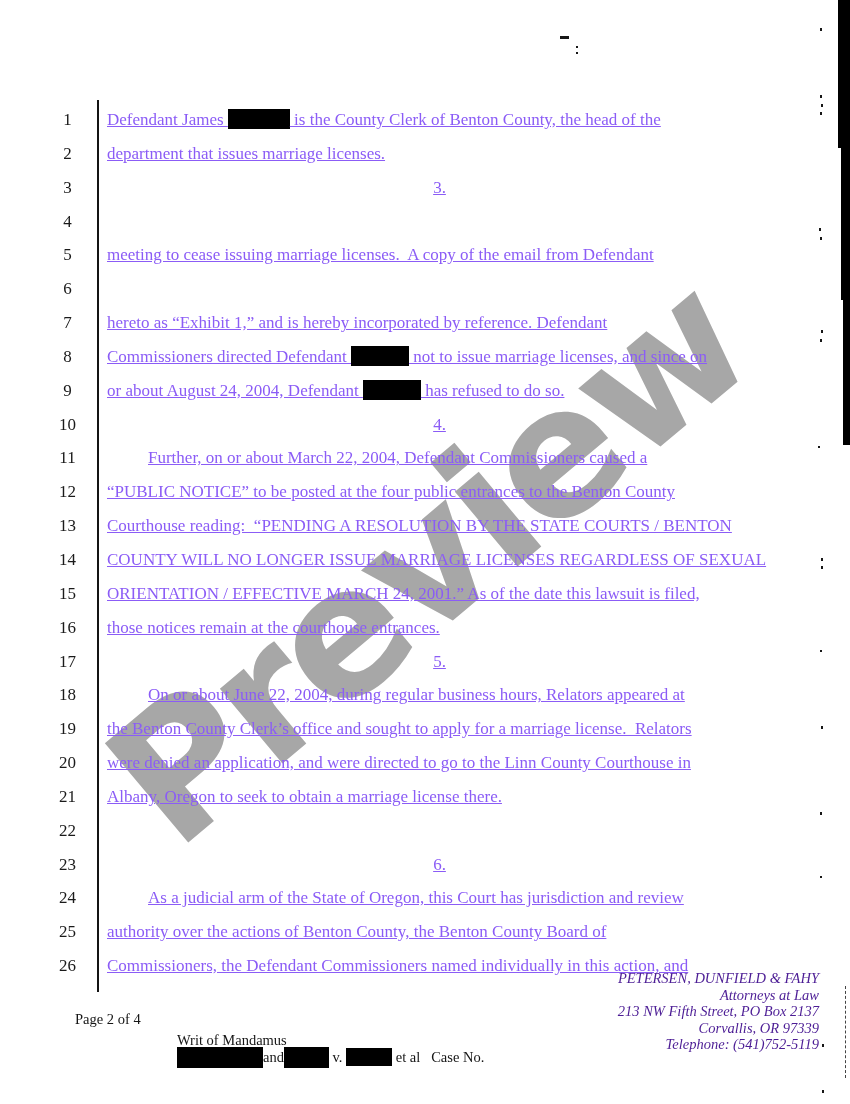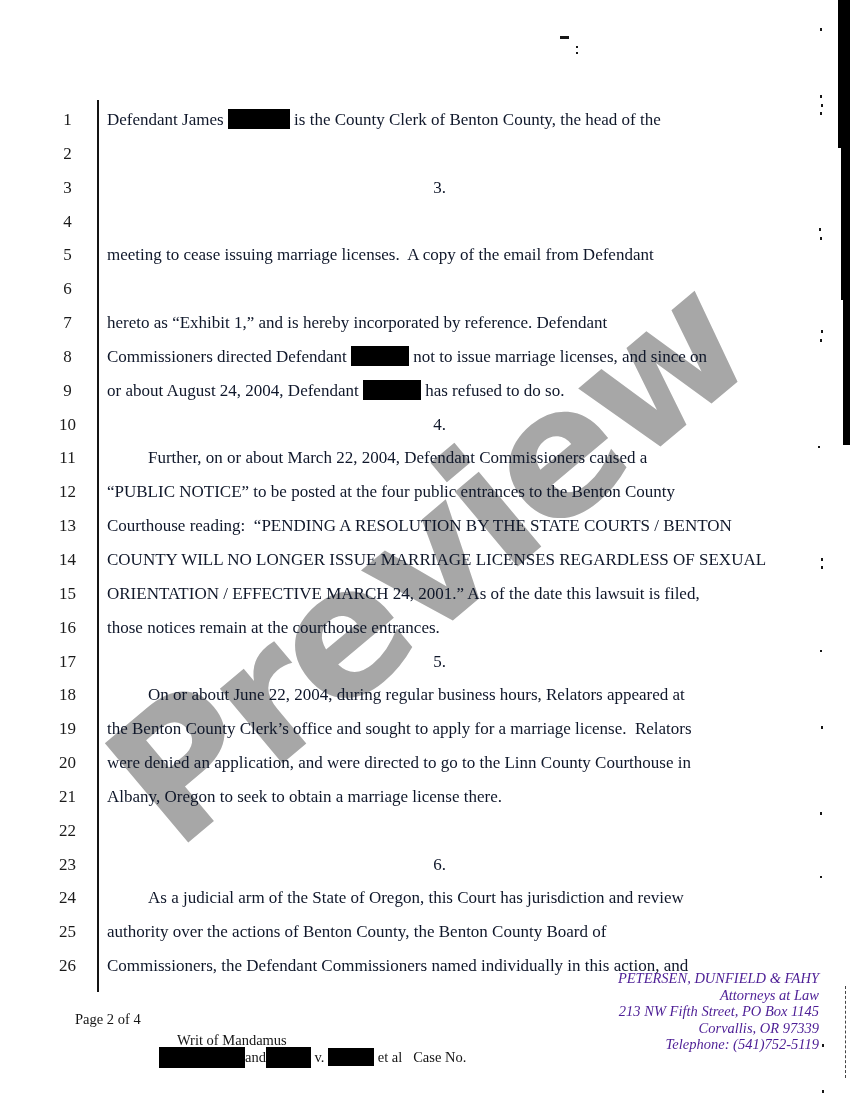--- a/index.html
+++ b/index.html
@@ -30,39 +30,39 @@
 
   
   .pleading { position: absolute; left: 0; top: 103px; width: 850px; z-index: 2; }
   .line { position: relative; height: 33.85px; line-height: 33.85px; font-size: 17px; }
   .line .num {
     position: absolute; left: 40px; width: 55px;
     text-align: center; color: #1a1a1a;
   }
   .line .txt {
     position: absolute; left: 107px; width: 680px;
-    white-space: pre; color: #0f172a;
+    white-space: pre; color: #8b5cf6; text-decoration: underline;
   }
   .line .txt.center { text-align: center; width: 665px; }
   .indent-sp { display: inline-block; width: 41px; }
   .redact {
     display: inline-block; background: #000;
     height: 20px; vertical-align: -4px;
   }
 
   .vrule {
     position: absolute; left: 97px; top: 100px;
     width: 2px; height: 892px; background: #141414; z-index: 2;
   }
 
   
   .footer { position: absolute; left: 0; top: 0; width: 850px; height: 1104px; z-index: 2; }
   .page-label { position: absolute; left: 75px; top: 987px; font-size: 14.5px; color: #151515; margin-top: 24px; }
   .doc-title  { position: absolute; left: 177px; top: 1032px; font-size: 14.5px; color: #151515; }
-  .caption    { position: absolute; left: 159px; top: 1046px; font-size: 14.5px; height: 22px;
+  .caption    { position: absolute; left: 177px; top: 1046px; font-size: 14.5px; height: 22px;
                 line-height: 22px; white-space: pre; color: #151515; }
   .caption .redact { height: 18px; vertical-align: -4px; }
   .caption .redact.tall { height: 21px; vertical-align: -6px; }
   .firm-block {
     position: absolute; right: 31px; top: 970px;
     text-align: right; font-style: italic;
     font-size: 14.5px; line-height: 16.6px; color: #4c1d95;
     white-space: pre;
   }
 
@@ -81,20 +81,21 @@
 
 <div class="vrule"></div>
 
 <div class="pleading" id="pleading-body">
     <div class="line">
       <span class="num">1</span>
       <span class="txt"><span>Defendant James </span><span class="redact" style="width: 62px;"></span><span> is the County Clerk of Benton County, the head of the</span></span>
     </div>
     <div class="line">
       <span class="num">2</span>
+      <span class="txt"><span>department that issues marriage licenses.</span></span>
     </div>
     <div class="line">
       <span class="num">3</span>
       <span class="txt center"><span>3.</span></span>
     </div>
     <div class="line">
       <span class="num">4</span>
     </div>
     <div class="line">
       <span class="num">5</span>
@@ -181,21 +182,21 @@
     <div class="line">
       <span class="num">26</span>
       <span class="txt"><span>Commissioners, the Defendant Commissioners named individually in this action, and</span></span>
     </div>
   </div>
 
 <div class="footer">
   <div class="page-label">Page 2 of 4</div>
   <div class="doc-title">Writ of Mandamus</div>
   <div class="caption" id="case-caption"><span class="redact tall" style="width: 86px;"></span><span>and</span><span class="redact tall" style="width: 45px;"></span><span> v. </span><span class="redact" style="width: 46px;"></span><span> et al   Case No.</span></div>
-  <div class="firm-block" id="firm-block"><div>PETERSEN, DUNFIELD &amp; FAHY</div><div>Attorneys at Law</div><div>213 NW Fifth Street, PO Box 1145</div><div>Corvallis, OR 97339</div><div>Telephone: (541)752-5119</div></div>
+  <div class="firm-block" id="firm-block"><div>PETERSEN, DUNFIELD &amp; FAHY</div><div>Attorneys at Law</div><div>213 NW Fifth Street, PO Box 2137</div><div>Corvallis, OR 97339</div><div>Telephone: (541)752-5119</div></div>
 </div>
 
 <div id="artifact-layer">
     <div class="edge-bar" style="left: 838px; top: 0px; width: 12px; height: 148px;"></div>
     <div class="edge-bar" style="left: 841px; top: 148px; width: 9px; height: 152px;"></div>
     <div class="edge-bar" style="left: 843px; top: 300px; width: 7px; height: 145px;"></div>
     <div class="speck" style="left: 560px; top: 36px; width: 9px; height: 3px;"></div>
     <div class="speck" style="left: 576px; top: 46px; width: 2px; height: 2px;"></div>
     <div class="speck" style="left: 576px; top: 52px; width: 2px; height: 2px;"></div>
     <div class="speck" style="left: 820px; top: 28px; width: 2px; height: 3px;"></div>

